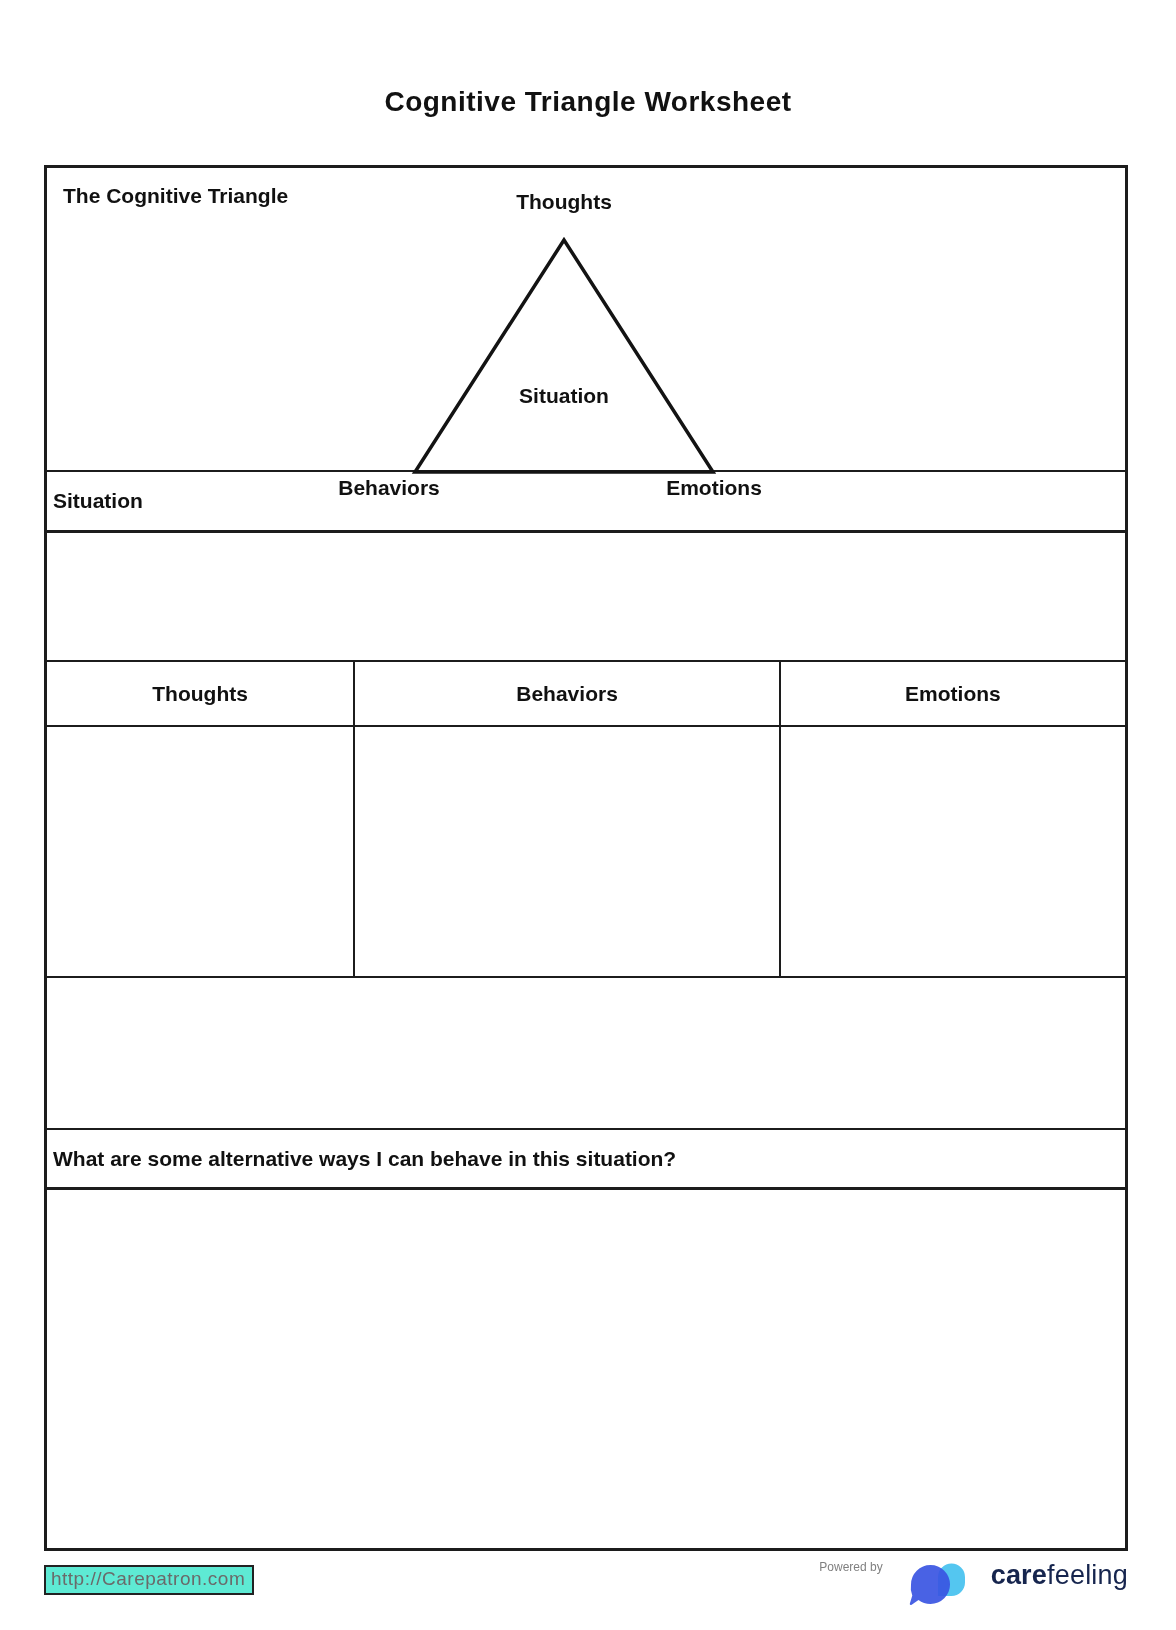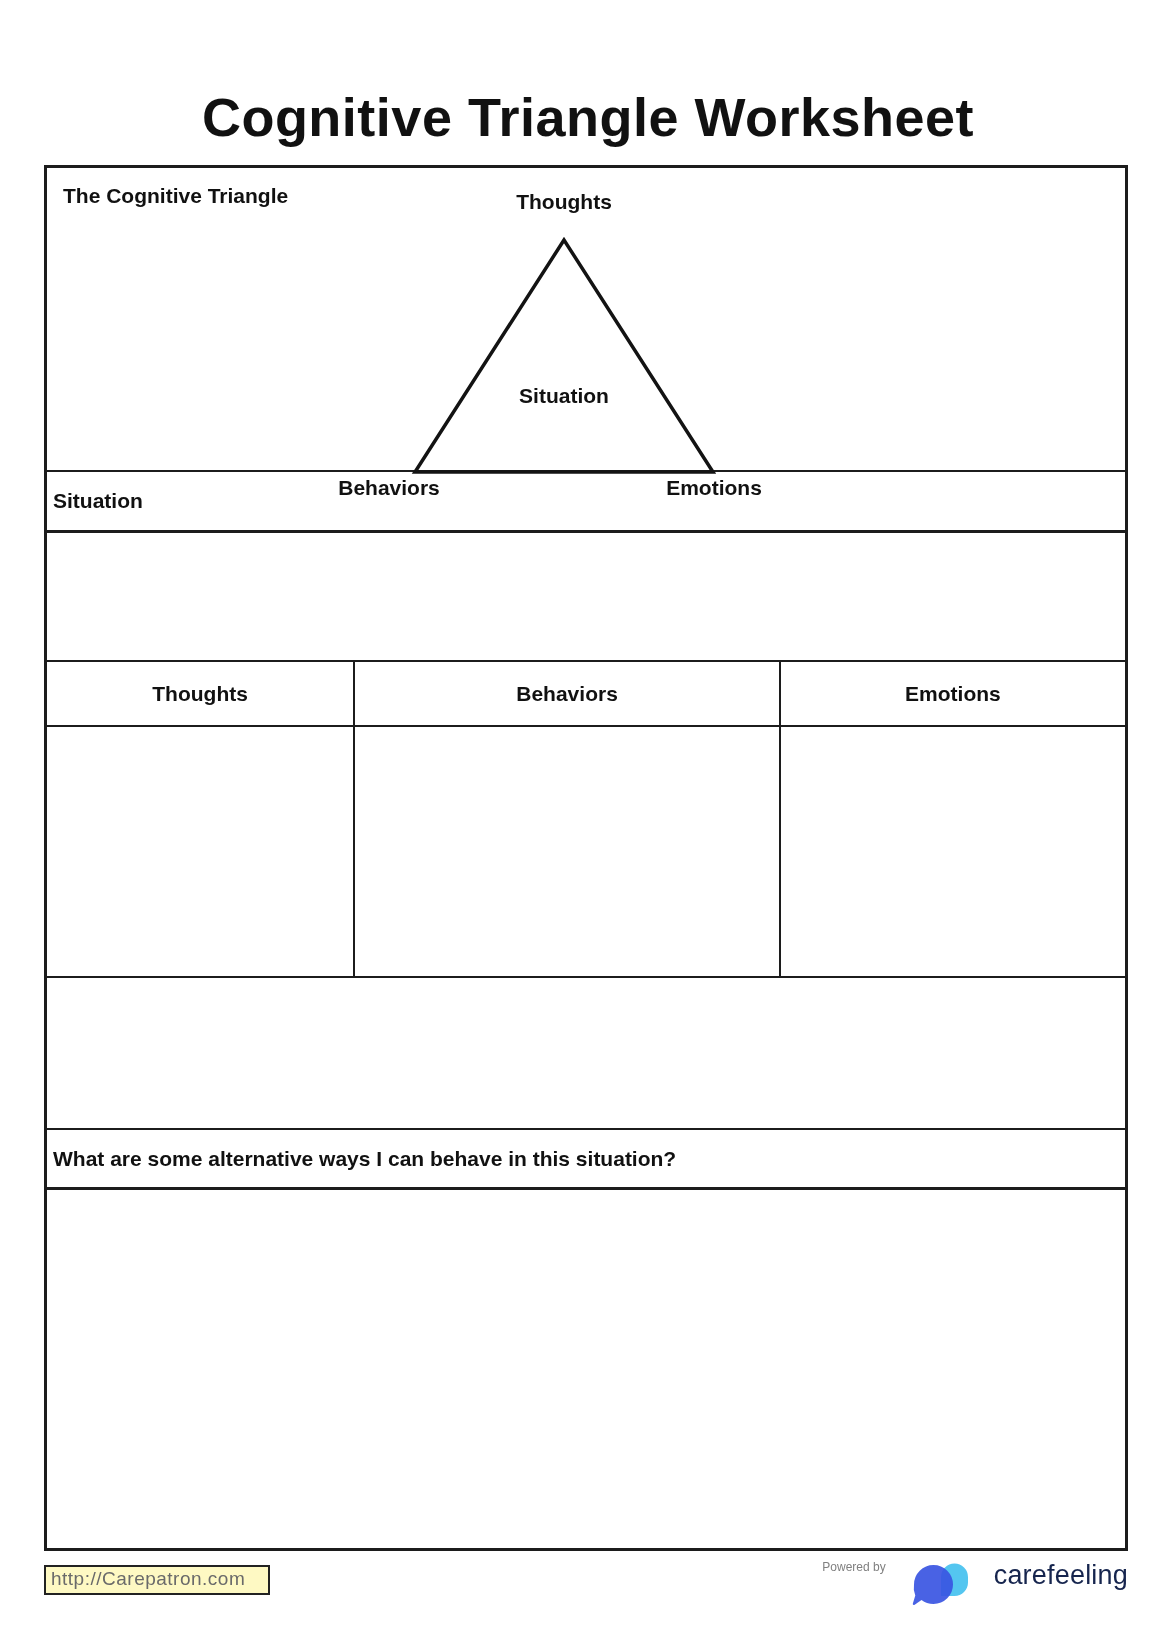--- a/index.html
+++ b/index.html
@@ -3,21 +3,21 @@
 <meta charset="utf-8">
 <style>
   * { margin:0; padding:0; box-sizing:border-box; }
   html,body { background:#ffffff; }
   body {
     width:1176px; height:1630px; position:relative;
     font-family:"Liberation Sans", sans-serif; color:#111111;
   }
   .page-title {
     position:absolute; top:86px; left:0; width:1176px;
-    text-align:center; font-size:54px; font-weight:700; letter-spacing:0.5px;
+    text-align:center; font-size:28px; font-weight:700; letter-spacing:0.5px;
   }
   .sheet {
     position:absolute; left:44px; top:165px; width:1084px; height:1386px;
     border:3px solid #1c1c1c; display:flex; flex-direction:column;
   }
   .row { width:100%; position:relative; flex:0 0 auto; }
   .b2 { border-bottom:2px solid #1c1c1c; }
   .b3 { border-bottom:3px solid #1c1c1c; }
 
   
@@ -56,31 +56,31 @@
   .row-cols-hdr { height:65px; display:flex; }
   .row-cols-body { height:251px; display:flex; }
   .col-1 { width:28.4%; }
   .col-2 { width:39.5%; border-left:2px solid #1c1c1c; }
   .col-3 { width:32.1%; border-left:2px solid #1c1c1c; }
   .col-hdr-cell { display:flex; align-items:center; justify-content:center; font-size:21px; font-weight:700; }
 
   
   .footer-link {
     position:absolute; left:44px; top:1565px;
-    border:2px solid #222222; padding:1px 23px 3px 5px;
+    border:2px solid #222222; padding:1px 7px 3px 5px;
     font-size:19px; color:#6a6a6a; text-decoration:none; letter-spacing:0.5px;
-    background:#fef9c3;
+    background:#5eead4;
   }
   .powered {
     position:absolute; right:48px; top:1560px; height:52px;
     display:flex; align-items:flex-start; gap:25px;
   }
   .powered-by-text { font-size:12px; color:#808080; }
   .brand-text { font-size:27px; color:#16254e; letter-spacing:0.2px; }
-  .brand-text .bold { font-weight:400;margin-top:8px; }
+  .brand-text .bold { font-weight:700;margin-top:8px; }
   .brand-text .reg { font-weight:400; }
 </style>
 </head>
 <body>
 
 <div class="page-title">Cognitive Triangle Worksheet</div>
 
 <div class="sheet">
 
 

